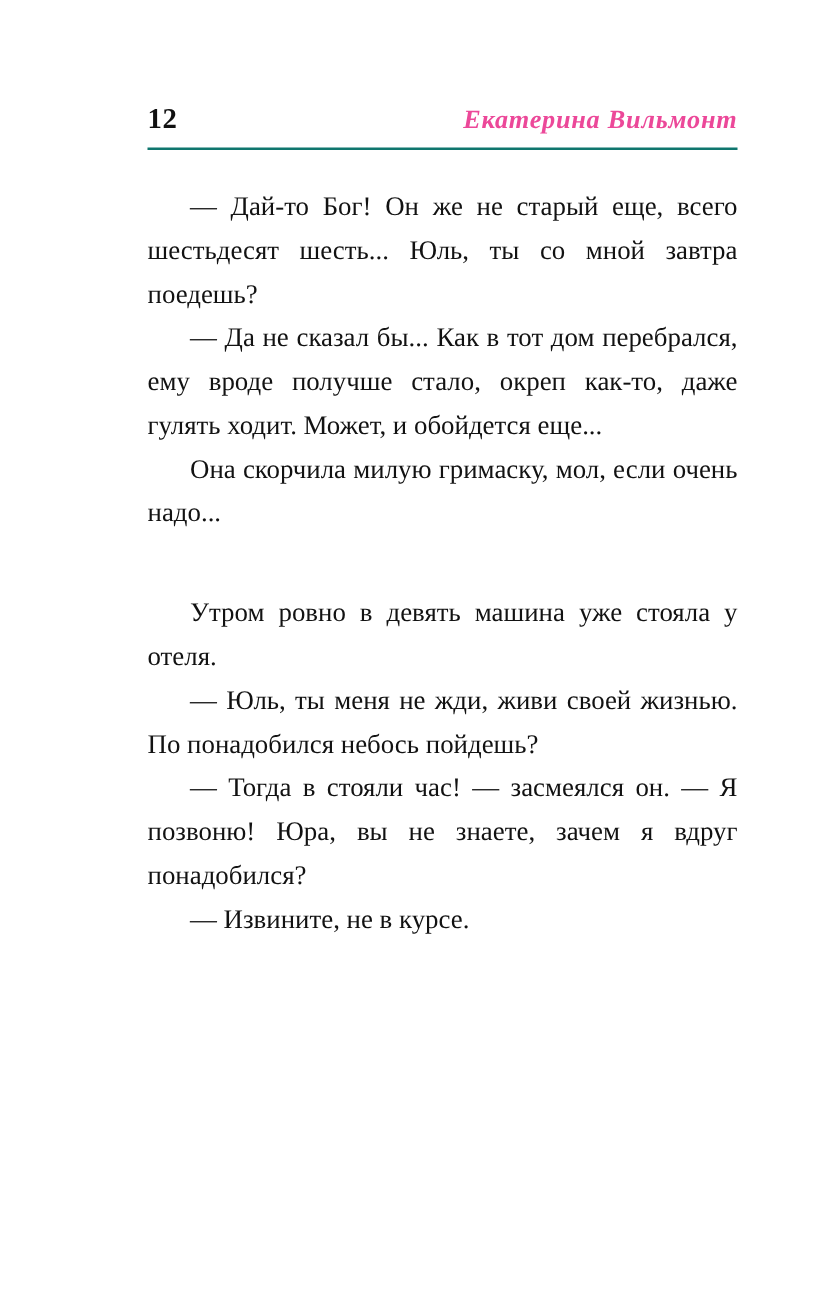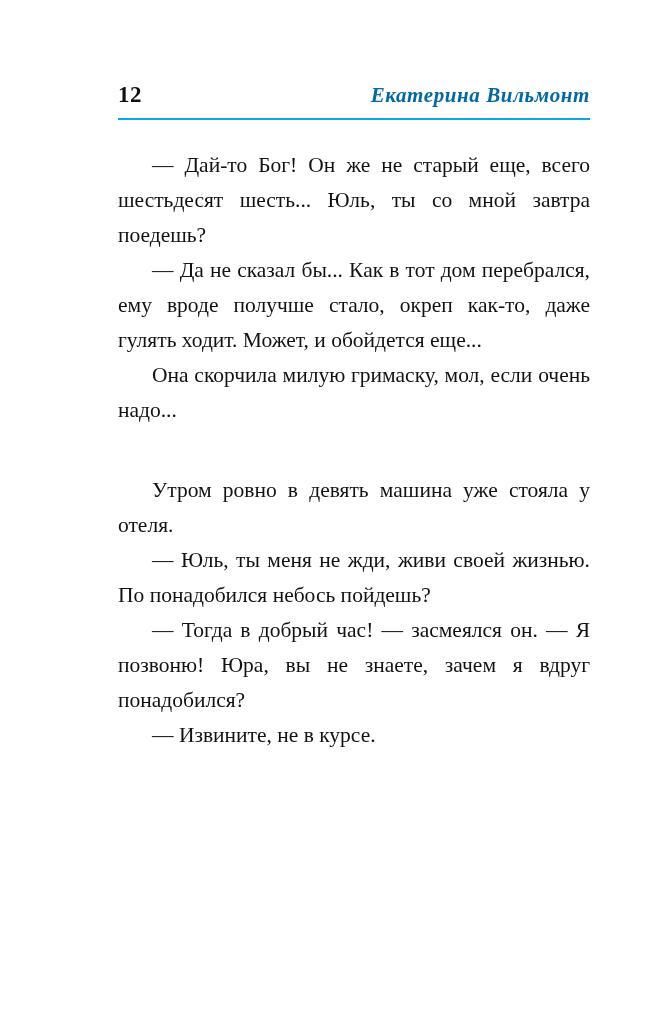--- a/index.html
+++ b/index.html
@@ -20,36 +20,36 @@
     height: 1034px;
     box-sizing: border-box;
     padding: 82px 72px 40px 118px;
   }
   .header {
     display: flex;
     align-items: baseline;
     justify-content: space-between;
     padding-bottom: 10px;
     margin-bottom: 28px;
-    border-bottom: 2px solid #0ea5e9;
+    border-bottom: 2px solid #0f766e;
     width: 472px;
     margin-left: 0;
   }
   .page-number {
     font-size: 23px;
     font-weight: 700;
     letter-spacing: 0.5px;
     color: #111;
   }
   .author {
     font-size: 21px;
     font-style: italic;
     font-weight: 700;
     letter-spacing: 0.6px;
-    color: #0369a1;
+    color: #ec4899;
     white-space: nowrap;
   }
   .body-text {
     width: 472px;
   }
   .body-text p {
     margin: 0;
     font-size: 21.5px;
     line-height: 35px;
     text-align: justify;
@@ -71,17 +71,17 @@
     <span class="page-number">12</span>
     <span class="author">Екатерина Вильмонт</span>
   </div>
 
   <div class="body-text">
     <p>— Дай-то Бог! Он же не старый еще, всего шестьдесят шесть... Юль, ты со мной завтра поедешь?</p>
     <p>— Да не сказал бы... Как в тот дом перебрался, ему вроде получше стало, окреп как-то, даже гулять ходит. Может, и обойдется еще...</p>
     <p>Она скорчила милую гримаску, мол, если очень надо...</p>
     <p class="gap-before">Утром ровно в девять машина уже стояла у отеля.</p>
     <p>— Юль, ты меня не жди, живи своей жизнью. По понадобился небось пойдешь?</p>
-    <p>— Тогда в добрый час! — засмеялся он. — Я позвоню! Юра, вы не знаете, зачем я вдруг понадобился?</p>
+    <p>— Тогда в стояли час! — засмеялся он. — Я позвоню! Юра, вы не знаете, зачем я вдруг понадобился?</p>
     <p>— Извините, не в курсе.</p>
   </div>
 
 </div>
 
 </body></html>

